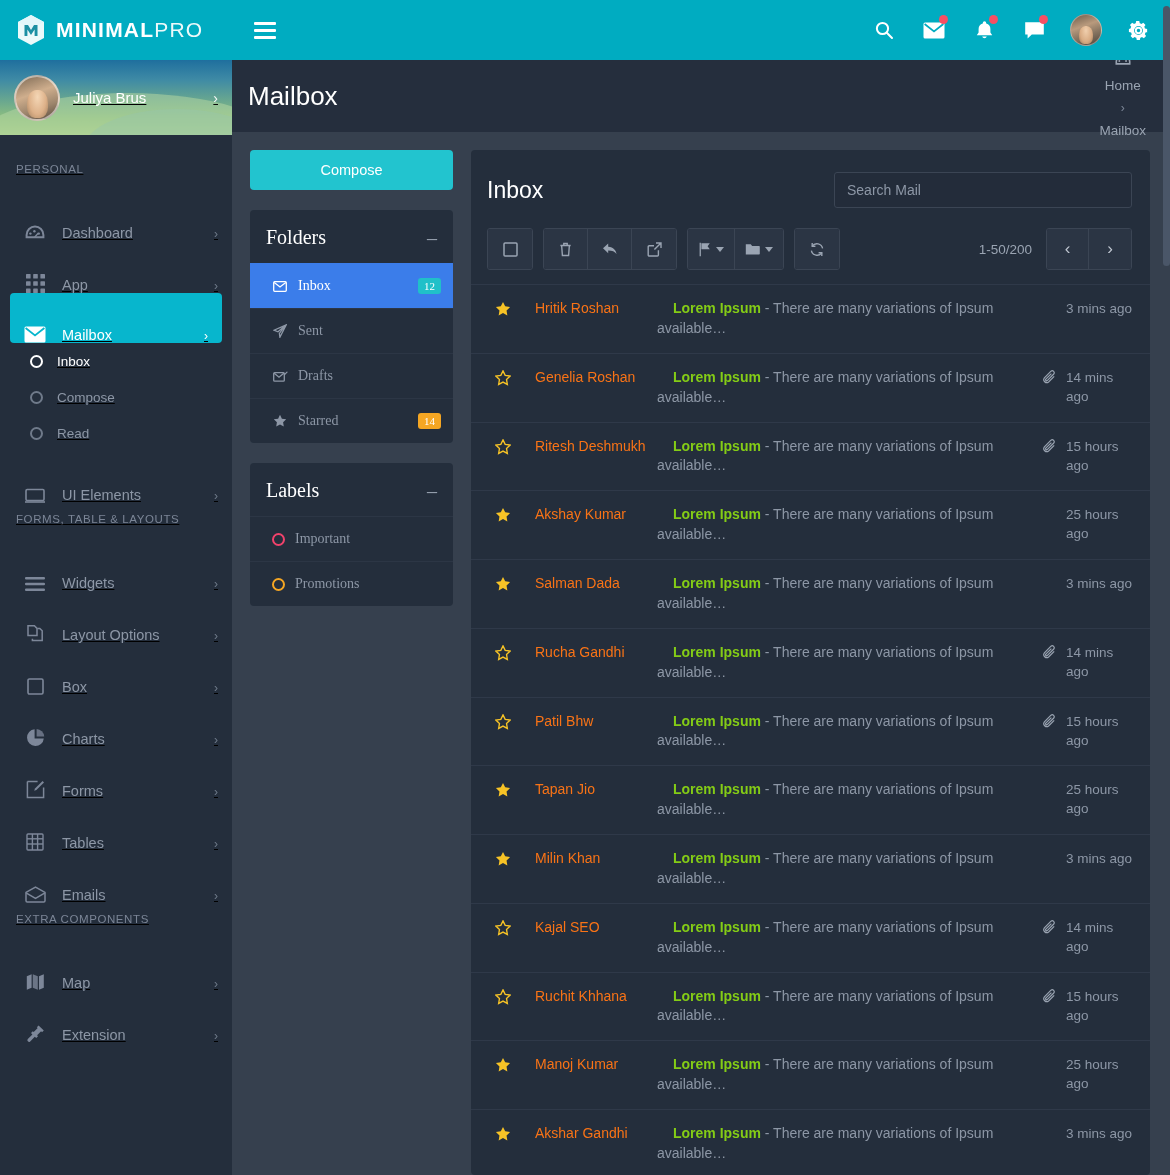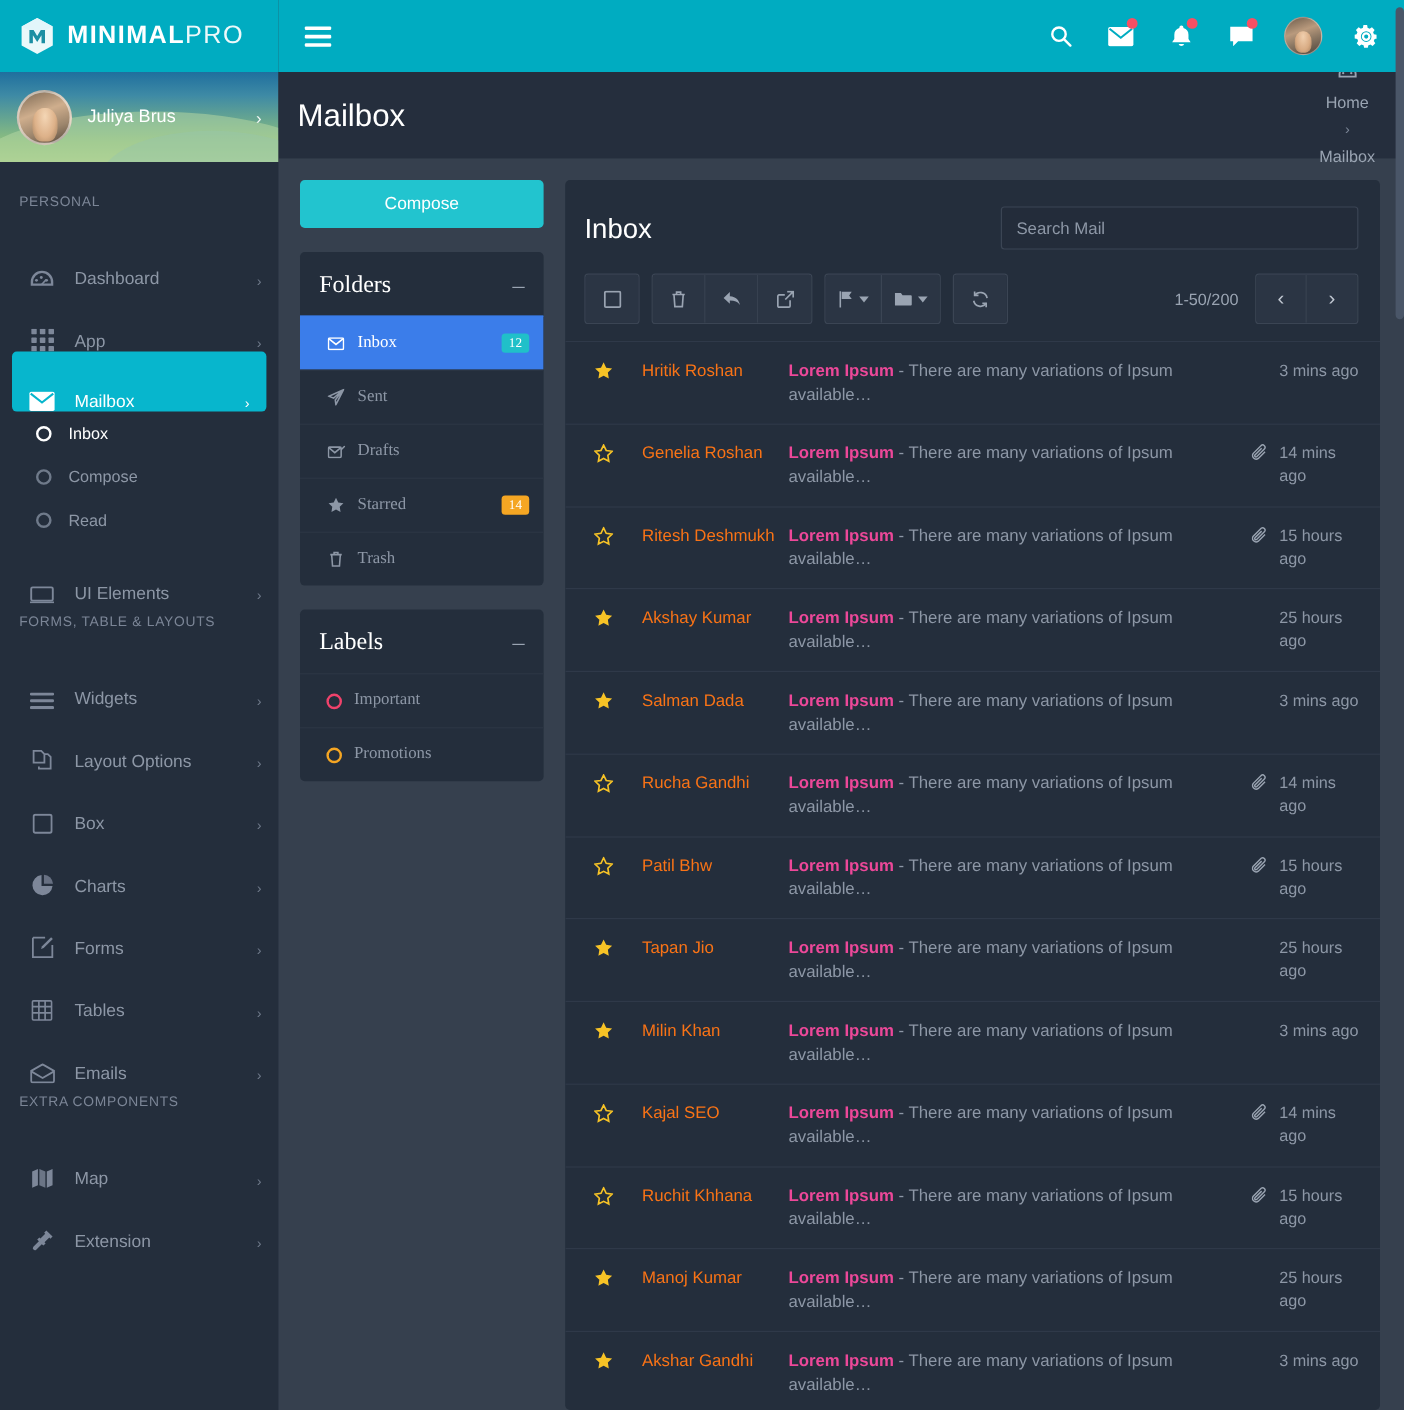--- a/index.html
+++ b/index.html
@@ -40,21 +40,21 @@
   .navavatar::after {
     content:""; position:absolute; left:28%; top:36%; width:46%; height:62%;
     border-radius:46% 46% 38% 38%;
     background: radial-gradient(ellipse at 50% 25%, #f0cfae 0%, #d8ab83 60%, #9d7a59 100%);
   }
 
   
   .body { flex: 1; display: flex; min-height: 0; }
 
   
-  .sidebar { width: 232px; flex: 0 0 232px; background: #242e3c; overflow: hidden; position: relative; }
+  .sidebar { width: 232px; flex: 0 0 232px; background: #242e3c; overflow: hidden; position: relative; text-decoration: underline; }
   .profile {
     height: 75px; position: relative; overflow: hidden; display: flex; align-items: center;
     padding: 0 14px; gap: 13px; cursor: pointer;
     background: linear-gradient(180deg, #1f6f9e 0%, #3e8aa5 26%, #6aa88f 55%, #8fc07e 78%, #a9cf86 100%);
   }
   .profile::before {
     content:""; position:absolute; left:-10%; bottom:-6px; width:130%; height:48px;
     background: rgba(178, 214, 162, .55);
     border-radius: 50% 50% 0 0 / 100% 100% 0 0;
   }
@@ -166,21 +166,21 @@
   .pbtn:last-child { border-right:none; }
 
   .maillist { flex:1; overflow:hidden; }
   .mailrow {
     display:flex; align-items:flex-start; border-top:1px solid #2f3949; padding:14px 14px 14px 0;
     cursor:pointer; min-height:68px;
   }
   .mr-star { width:64px; flex:0 0 64px; display:flex; justify-content:center; padding-top:2px; cursor:pointer; }
   .mr-from { width:122px; flex:0 0 122px; color:#f97316; font-size:14px; line-height:1.42; padding-right:8px; }
   .mr-sub { flex:1; min-width:0; font-size:14px; line-height:1.42; color:#8d97a6; padding-right:10px; }
-  .mr-sub b { color:#ec4899; font-weight:700; }
+  .mr-sub b { color:#84cc16; font-weight:700;margin-left:16px; }
   .mr-clip { width:34px; flex:0 0 34px; display:flex; justify-content:center; padding-top:2px; color:#9aa4b2; }
   .mr-time { width:70px; flex:0 0 70px; color:#8d97a6; font-size:13.5px; line-height:1.42; }
 
   
   .vscroll { position:absolute; top:0; right:0; width:7px; background:transparent; }
   .vscroll i { position:absolute; left:0; width:7px; border-radius:4px; background:#4a5668; display:block; }
 </style>
 </head>
 <body>
 
@@ -500,28 +500,20 @@
                 <span class="flabel">Drafts</span>
               </li>
               <li>
                 <span class="fi">
                   <svg width="14" height="14" viewBox="0 0 14 14" fill="currentColor">
                     <path d="M7 .8 8.9 4.7l4.3.6-3.1 3 .7 4.3L7 10.6 3.2 12.6l.7-4.3-3.1-3 4.3-.6Z"></path>
                   </svg>
                 </span>
                 <span class="flabel">Starred</span>
                 <span class="badge orange">14</span>
-              </li>
-              <li>
-                <span class="fi">
-                  <svg width="12" height="14" viewBox="0 0 12 14" fill="none" stroke="currentColor" stroke-width="1.3">
-                    <path d="M1.2 3.2h9.6M4.4 3.2V1.4h3.2v1.8M2.4 3.2l.7 9.4h5.8l.7-9.4"></path>
-                  </svg>
-                </span>
-                <span class="flabel">Trash</span>
               </li>
             </ul>
           </div>
 
           <div class="card">
             <div class="card-head">
               <div class="card-title">Labels</div>
               <div class="card-min">–</div>
             </div>
             <ul class="flist">

